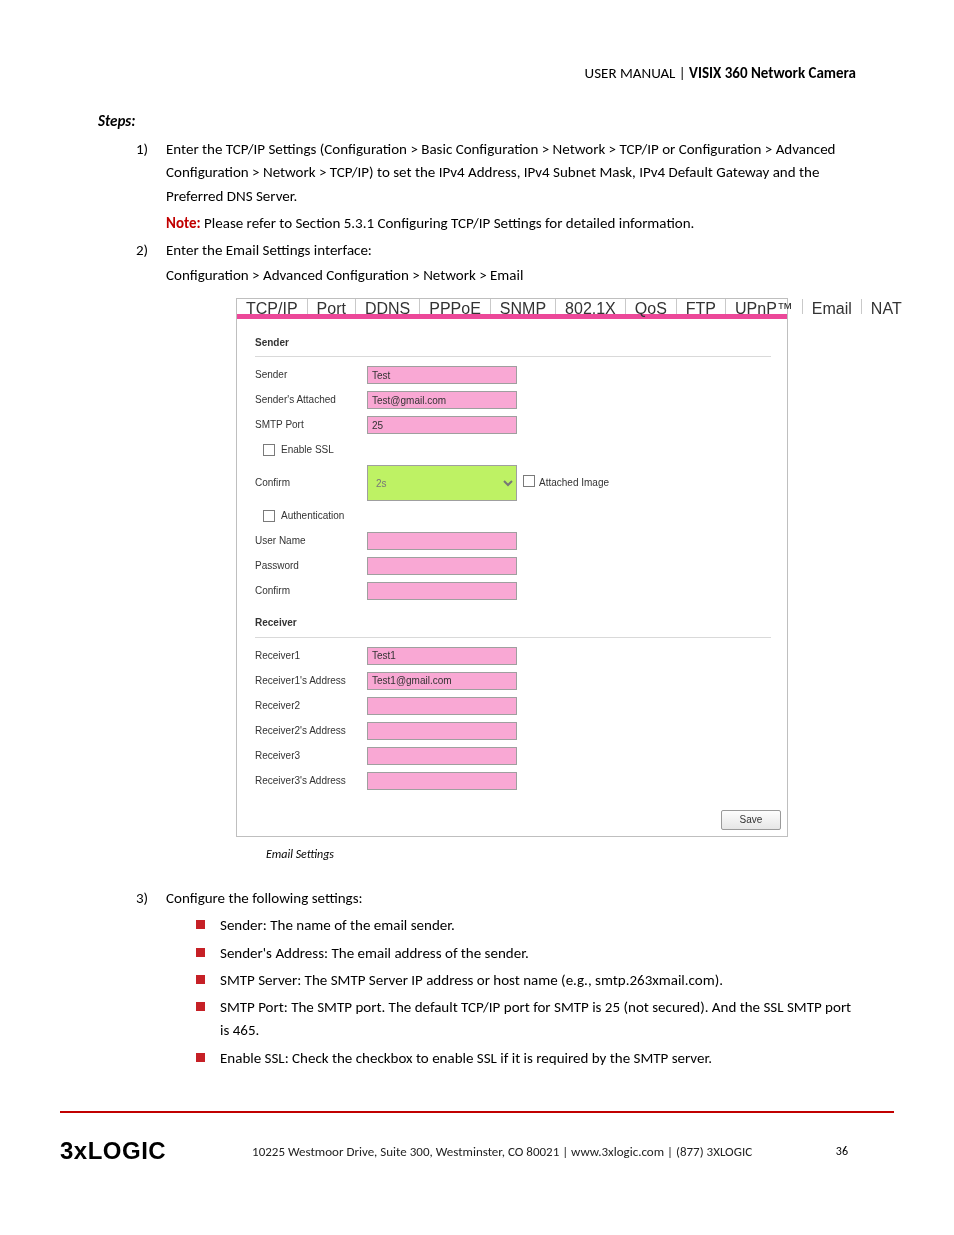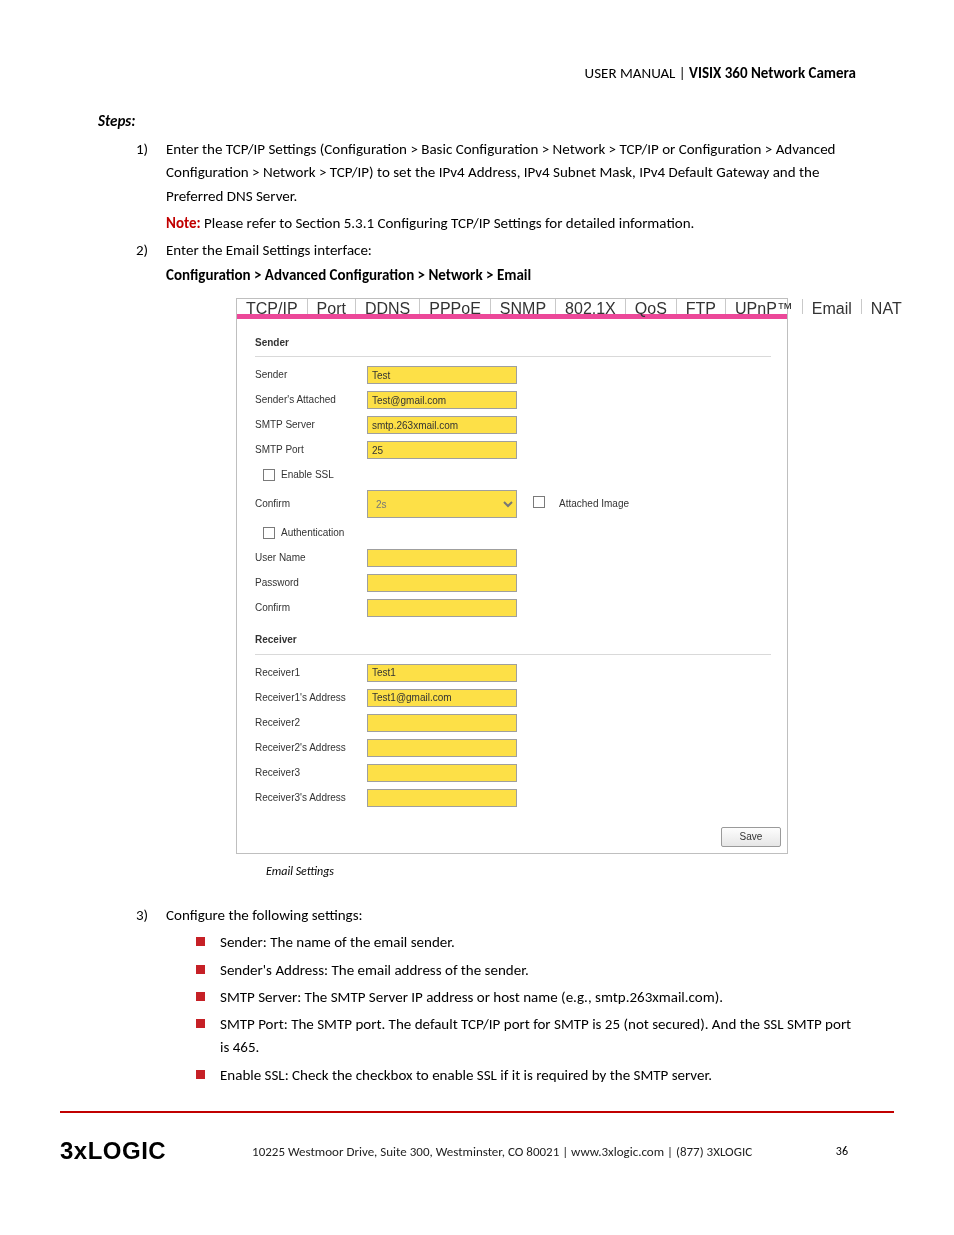--- a/index.html
+++ b/index.html
@@ -7,36 +7,36 @@
   .page { width: 954px; min-height: 1235px; position: relative; padding: 64px 98px 0 98px; }
   .header-line { text-align: right; font-size: 15px; margin-bottom: 30px; }
   .header-line .thin { font-weight: 400; }
   .header-line .bold { font-weight: 700; }
   .steps-h { font-weight: 700; font-style: italic; font-size: 15px; margin-bottom: 8px; }
   ol.steps { list-style: none; padding: 0 0 0 38px; }
   ol.steps > li { position: relative; padding-left: 30px; font-size: 15px; line-height: 1.55; margin-bottom: 4px; }
   ol.steps > li .num { position: absolute; left: 0; top: 0; }
   .note-red { color: #c10000; font-weight: 700; }
   .path-bold { font-weight: 400; }
-  .crumb { font-weight: 700; margin-top: 2px; }
+  .crumb { font-weight: 400; margin-top: 2px; }
   
   .shot-wrap { margin: 10px 0 6px 70px; }
   .shot { width: 552px; border: 1px solid #bfbfbf; background: #fff; font-family: Tahoma, Arial, sans-serif; color: #333; }
   .tabbar { display: flex; border-bottom: 5px solid #ec4899; font-size: 16px; height: 20px; }
   .tabbar .tab { padding: 3px 9px 2px; border-right: 1px solid #c9c9c9; line-height: 14px; color: #333; }
   .tabbar .tab.nb { border-right: none; }
   .tabbar .tab.active { font-weight: 400; }
   .formbody { padding: 10px 16px 2px 18px; font-size: 10px; }
   .section-h { font-weight: 700; font-size: 10px; margin: 6px 0 8px 0; border-bottom: 1px solid #d9d9d9; padding-bottom: 6px; }
   .row { display: flex; align-items: center; margin-bottom: 5px; min-height: 20px; }
   .row .lab { width: 112px; flex: 0 0 112px; }
   .row .cbwrap { width: 112px; flex: 0 0 112px; display: flex; align-items: center; gap: 6px; padding-left: 8px; }
-  .row .cbwrap2 { display: flex; gap: 14px; margin-left: 16px; }
-  .txt { width: 150px; height: 18px; border: 1px solid #9f9f9f; padding: 8px 4px; font: 10px Tahoma, Arial, sans-serif; color: #333; background: #fde047; }
-  .sel { width: 150px; height: 28px; border: 1px solid #9f9f9f; font: 10px Tahoma, Arial, sans-serif; color: #777; padding-left: 4px; background: #fde047; }
+  .row .cbwrap2 { display: flex; gap: 4px; margin-left: 6px; }
+  .txt { width: 150px; height: 18px; border: 1px solid #9f9f9f; padding: 8px 4px; font: 10px Tahoma, Arial, sans-serif; color: #333; background: #f9a8d4; }
+  .sel { width: 150px; height: 36px; border: 1px solid #9f9f9f; font: 10px Tahoma, Arial, sans-serif; color: #777; padding-left: 4px; background: #bef264; }
   .chk { width: 12px; height: 12px; border: 1px solid #7a7a7a; display: inline-block; background: #fff; }
   .savebar { text-align: right; padding: 4px 6px 6px 0; margin-top:4px;}
   .savebtn { display: inline-block; width: 60px; height: 20px; border: 1px solid #9a9a9a; background: linear-gradient(#fdfdfd,#e6e6e6); font: 10px Tahoma, Arial, sans-serif; text-align: center; line-height: 18px; border-radius: 2px; }
   .caption { font-style: italic; font-size: 12px; margin: 8px 0 24px 100px; color: #000; }
   
   ul.bul { list-style: none; padding: 0 0 0 30px; margin-top: 4px; }
   ul.bul > li { position: relative; padding-left: 24px; font-size: 15px; line-height: 1.55; margin-bottom: 4px; }
   ul.bul > li .sq { position: absolute; left: 0; top: 6px; width: 9px; height: 9px; background: #c62026; }
   
   .footer-hr { position: absolute; left: 60px; right: 60px; bottom: 122px; border-top: 2px solid #c10000; }
@@ -87,24 +87,20 @@
           <div class="formbody">
             <div class="section-h">Sender</div>
 
             <div class="row">
                 <div class="lab">Sender</div>
                 <input class="txt" value="Test" style="">
               </div>
             <div class="row">
                 <div class="lab">Sender's Attached</div>
                 <input class="txt" value="Test@gmail.com" style="">
-              </div>
-            <div class="row">
-                <div class="lab">SMTP Server</div>
-                <input class="txt" value="smtp.263xmail.com" style="">
               </div>
             <div class="row">
                 <div class="lab">SMTP Port</div>
                 <input class="txt" value="25" style="">
               </div>
             <div class="row">
                 <div class="cbwrap">
                   <span class="chk"></span>
                   <span>Enable SSL</span>
                 </div>

